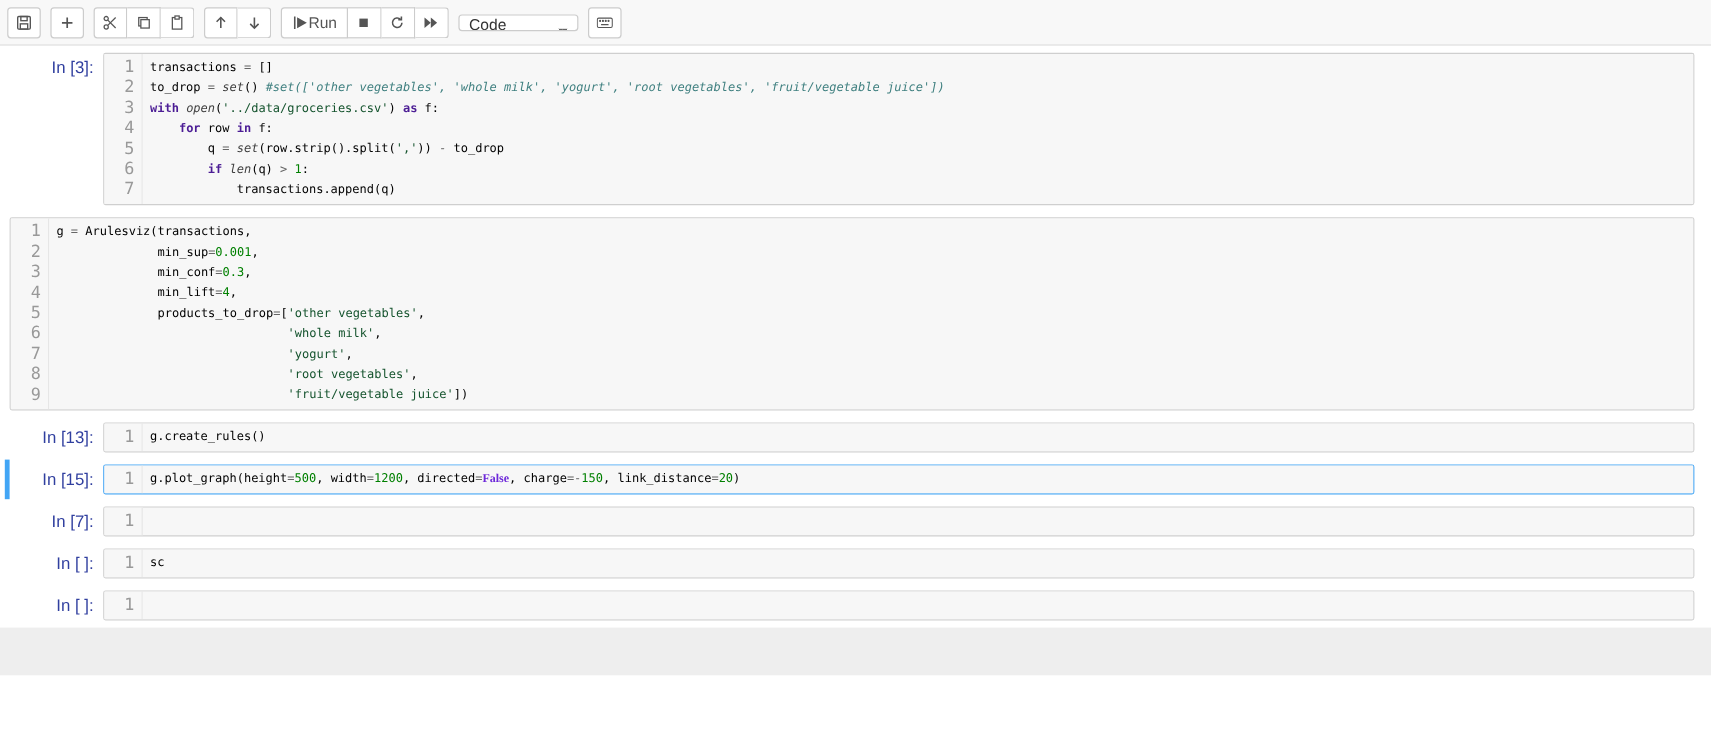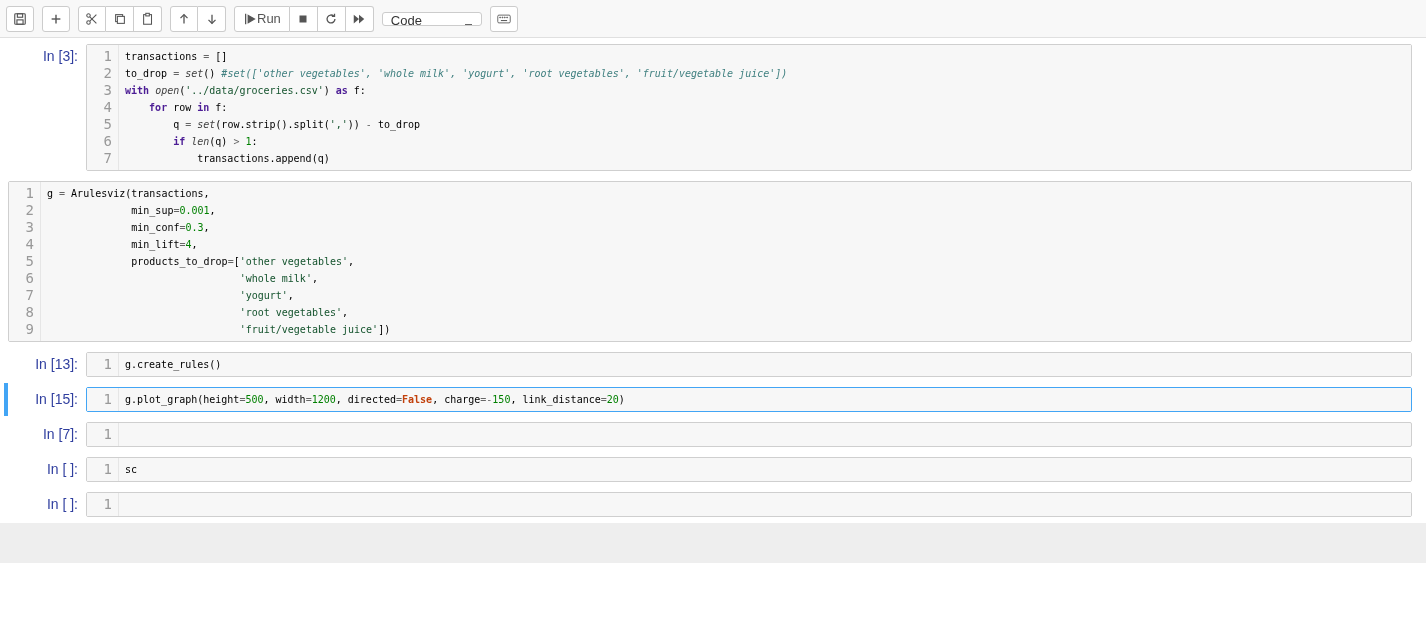--- a/index.html
+++ b/index.html
@@ -115,21 +115,21 @@
     white-space: pre;
     background: #f7f7f7;
   }
   .gutter .ln { line-height: 17px; }
   .k { color: #4c1d95; font-weight: bold; }         
   .nb { color: #404040; font-style: italic; }                            
   .s { color: #14532d; }                             
   .c { color: #408080; font-style: italic; margin-top: 24px; }                                
   .o { color: #666; }                                
   .m { color: #008000; }                             
-  .bp { color: #c2410c; font-weight: bold; }         
+  .bp { color: #6d28d9; font-weight: bold; font-family: Liberation Serif, serif; }         
   .endspace { height: 40px; background: #eee; }
 </style>
 </head>
 <body>
 
 <div class="toolbar">
   <div class="btngrp">
     <button class="tbtn" title="Save and Checkpoint">
       <svg viewBox="0 0 16 16" fill="none" stroke="#555" stroke-width="1.3">
           <rect x="2" y="2" width="12" height="12" rx="1"></rect>

